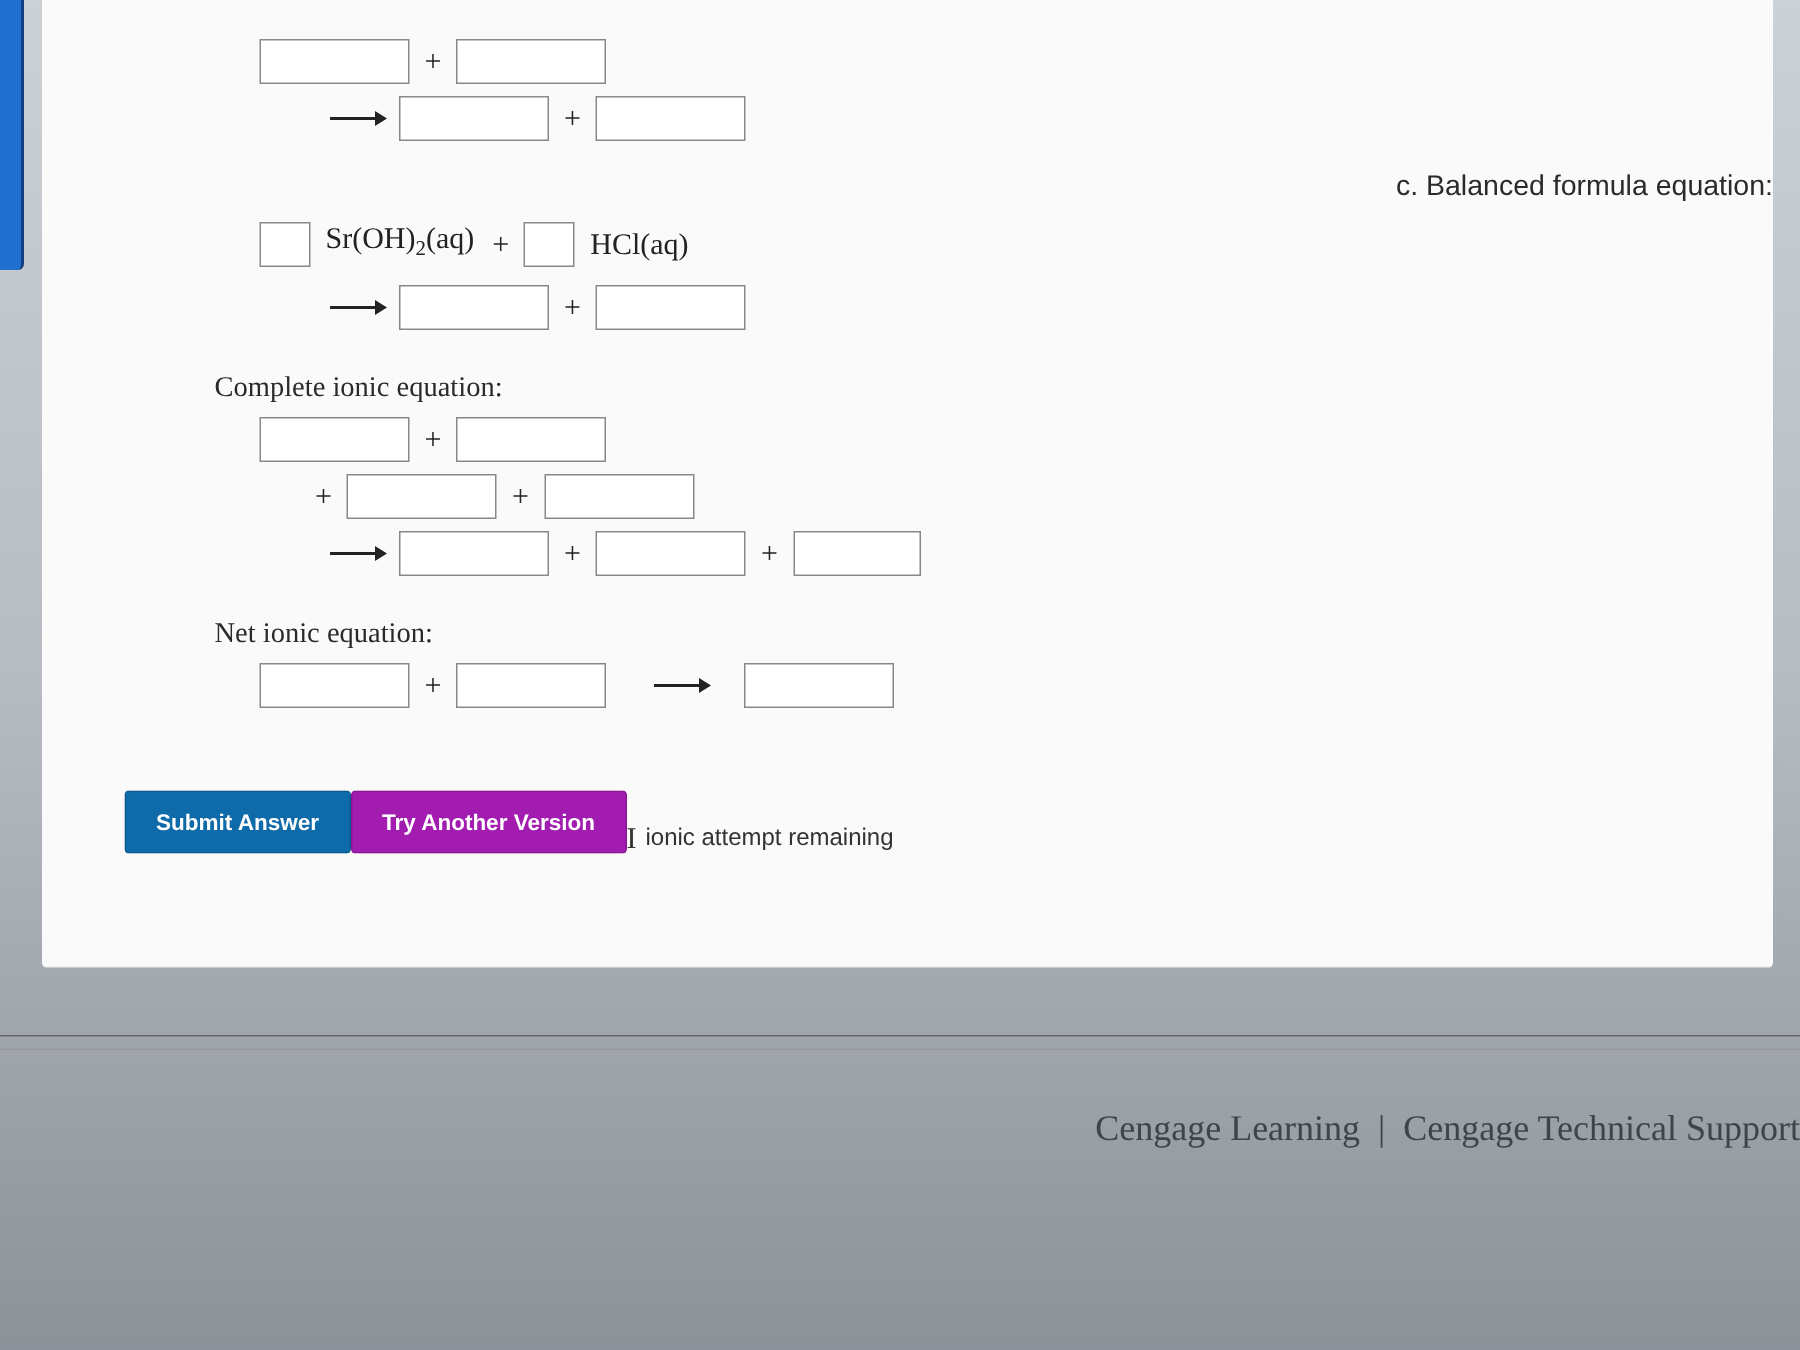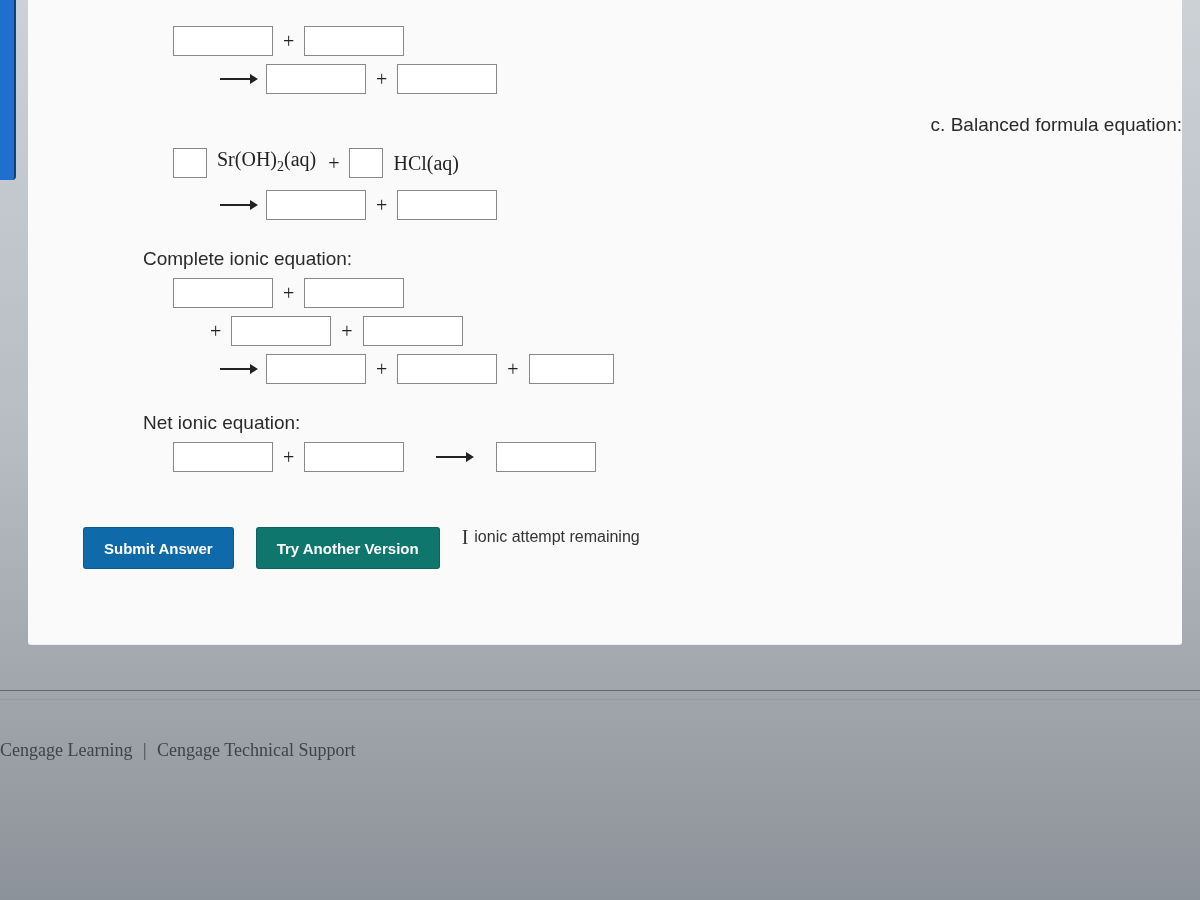--- a/index.html
+++ b/index.html
@@ -88,37 +88,36 @@
     content: "";
     position: absolute;
     right: 0;
     top: 1.5px;
     width: 0; height: 0;
     border-left: 8px solid #222;
     border-top: 5px solid transparent;
     border-bottom: 5px solid transparent;
   }
   .section-label {
-    font-family: Liberation Sans, sans-serif;
+    font-family: Liberation Serif, serif;
     font-size: 19px;
     color: #2a2a2a;
     margin-top: 28px;
     margin-left: 60px;
   }
   .section-c {
     margin-top: 20px;
     margin-left: 60px;
     font-size: 19px;
     color: #2a2a2a;
     text-align: right;
   }
   .button-bar {
     display: flex;
-    align-items: flex-start;
-    gap: 22px;
+    align-items: flex-end;
     margin-top: 55px;
     margin-left: 0;
   }
   .btn {
     display: inline-flex;
     align-items: center;
     justify-content: center;
     height: 40px;
     padding: 0 20px;
     font-size: 15px;
@@ -126,21 +125,21 @@
     border-radius: 3px;
     cursor: pointer;
     border: 1px solid rgba(0,0,0,.15);
     user-select: none;
   }
   .btn-primary {
     background: #0e6aa8;
     color: #fff;
   }
   .btn-secondary {
-    background: #0f766e;
+    background: #a21caf;
     color: #fff;
   }
   .attempts {
     font-size: 16px;
     color: #333;
     display: inline-flex;
     align-items: center;
     gap: 6px;
   }
   .cursor-icon {
@@ -156,23 +155,23 @@
     height: 10px;
     background:
       linear-gradient(#666, #666) 0 0 / 100% 1px no-repeat,
       linear-gradient(#999, #999) 0 9px / 100% 1px no-repeat;
   }
   .footer {
     position: absolute;
     left: 0;
     right: 0;
     top: 740px;
-    text-align: left;
+    text-align: right;
     font-family: Georgia, "Times New Roman", serif;
-    font-size: 18px;
+    font-size: 24px;
     color: #3e444a;
   }
   .footer a {
     color: #3e444a;
     text-decoration: none;
   }
   .footer .sep {
     padding: 0 6px;
   }
 </style>

